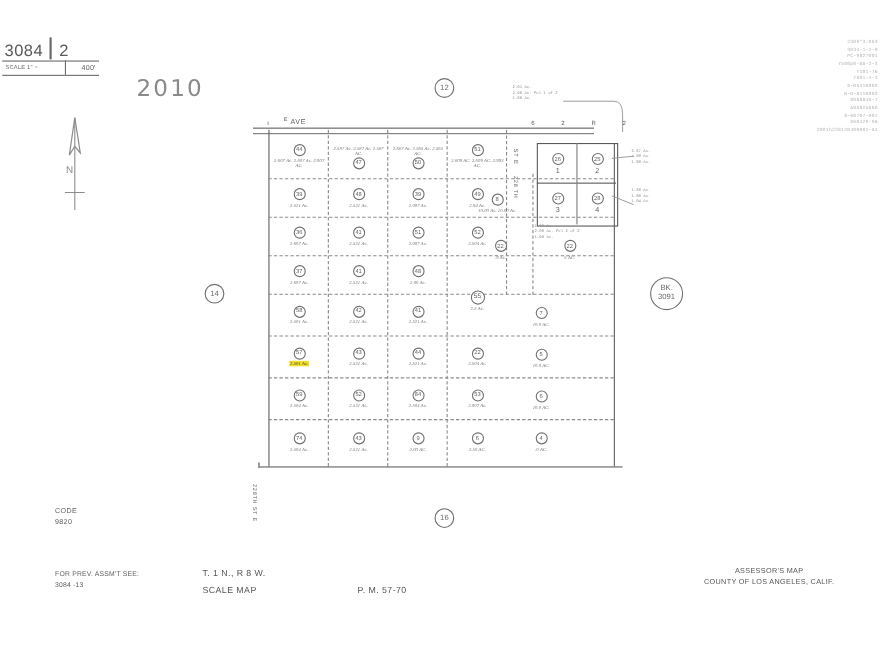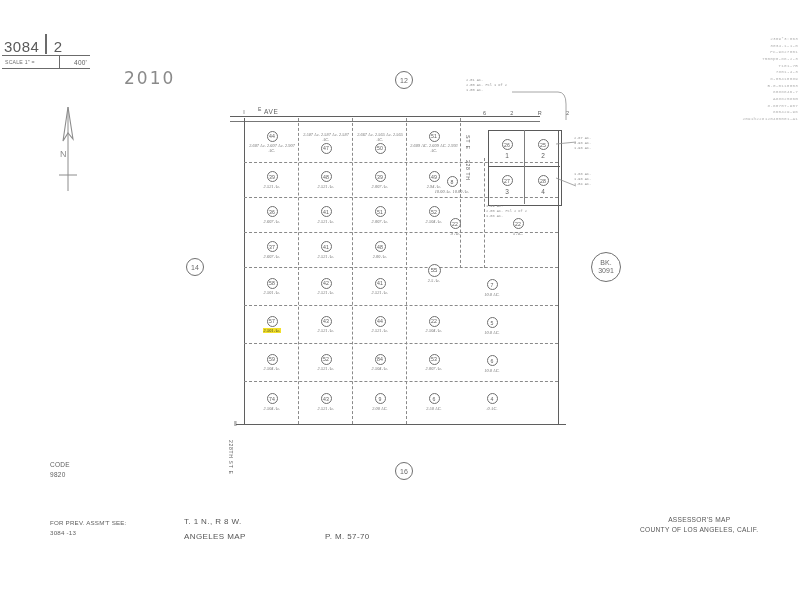--- a/index.html
+++ b/index.html
@@ -36,21 +36,21 @@
     border-bottom:1.3px solid #6b6b6b;
   }
   #header-box .hb-scale-l{font-size:5.2px;letter-spacing:.2px;color:#6e6e6e;}
   #header-box .hb-scale-r{font-size:6.5px;letter-spacing:.2px;color:#5f5f5f;}
   #header-box .hb-tick{
     position:absolute;left:57px;top:23px;width:1.3px;height:13px;background:#6b6b6b;
   }
 
   
   #year-label{
-    left:124px;top:68px;font-size:17px;letter-spacing:2px;color:#8a8a8a;
+    left:124px;top:68px;font-size:21px;letter-spacing:2px;color:#8a8a8a;
     font-family:"DejaVu Sans", sans-serif;
   }
 
   
   #north-arrow{left:48px;top:103px;width:44px;height:92px;}
   #north-arrow .na-letter{
     position:absolute;left:12px;top:46px;font-size:9px;color:#8c8c8c;
   }
 
   
@@ -473,21 +473,21 @@
     <div>CODE</div>
     <div>9820</div>
   </div>
 
   <div class="abs" id="footer-prev">
     <div>FOR PREV. ASSM'T SEE:</div>
     <div>3084 -13</div>
   </div>
   <div class="abs" id="footer-twp">
     <div>T. 1 N., R 8 W.</div>
-    <div>ANGELES MAP</div>
+    <div>SCALE MAP</div>
   </div>
   <div class="abs" id="footer-pm">P. M. 57-70</div>
   <div class="abs" id="footer-assessor">
     <div>ASSESSOR'S MAP</div>
     <div>COUNTY OF LOS ANGELES, CALIF.</div>
   </div>
 
 </div>
 
 </body></html>

